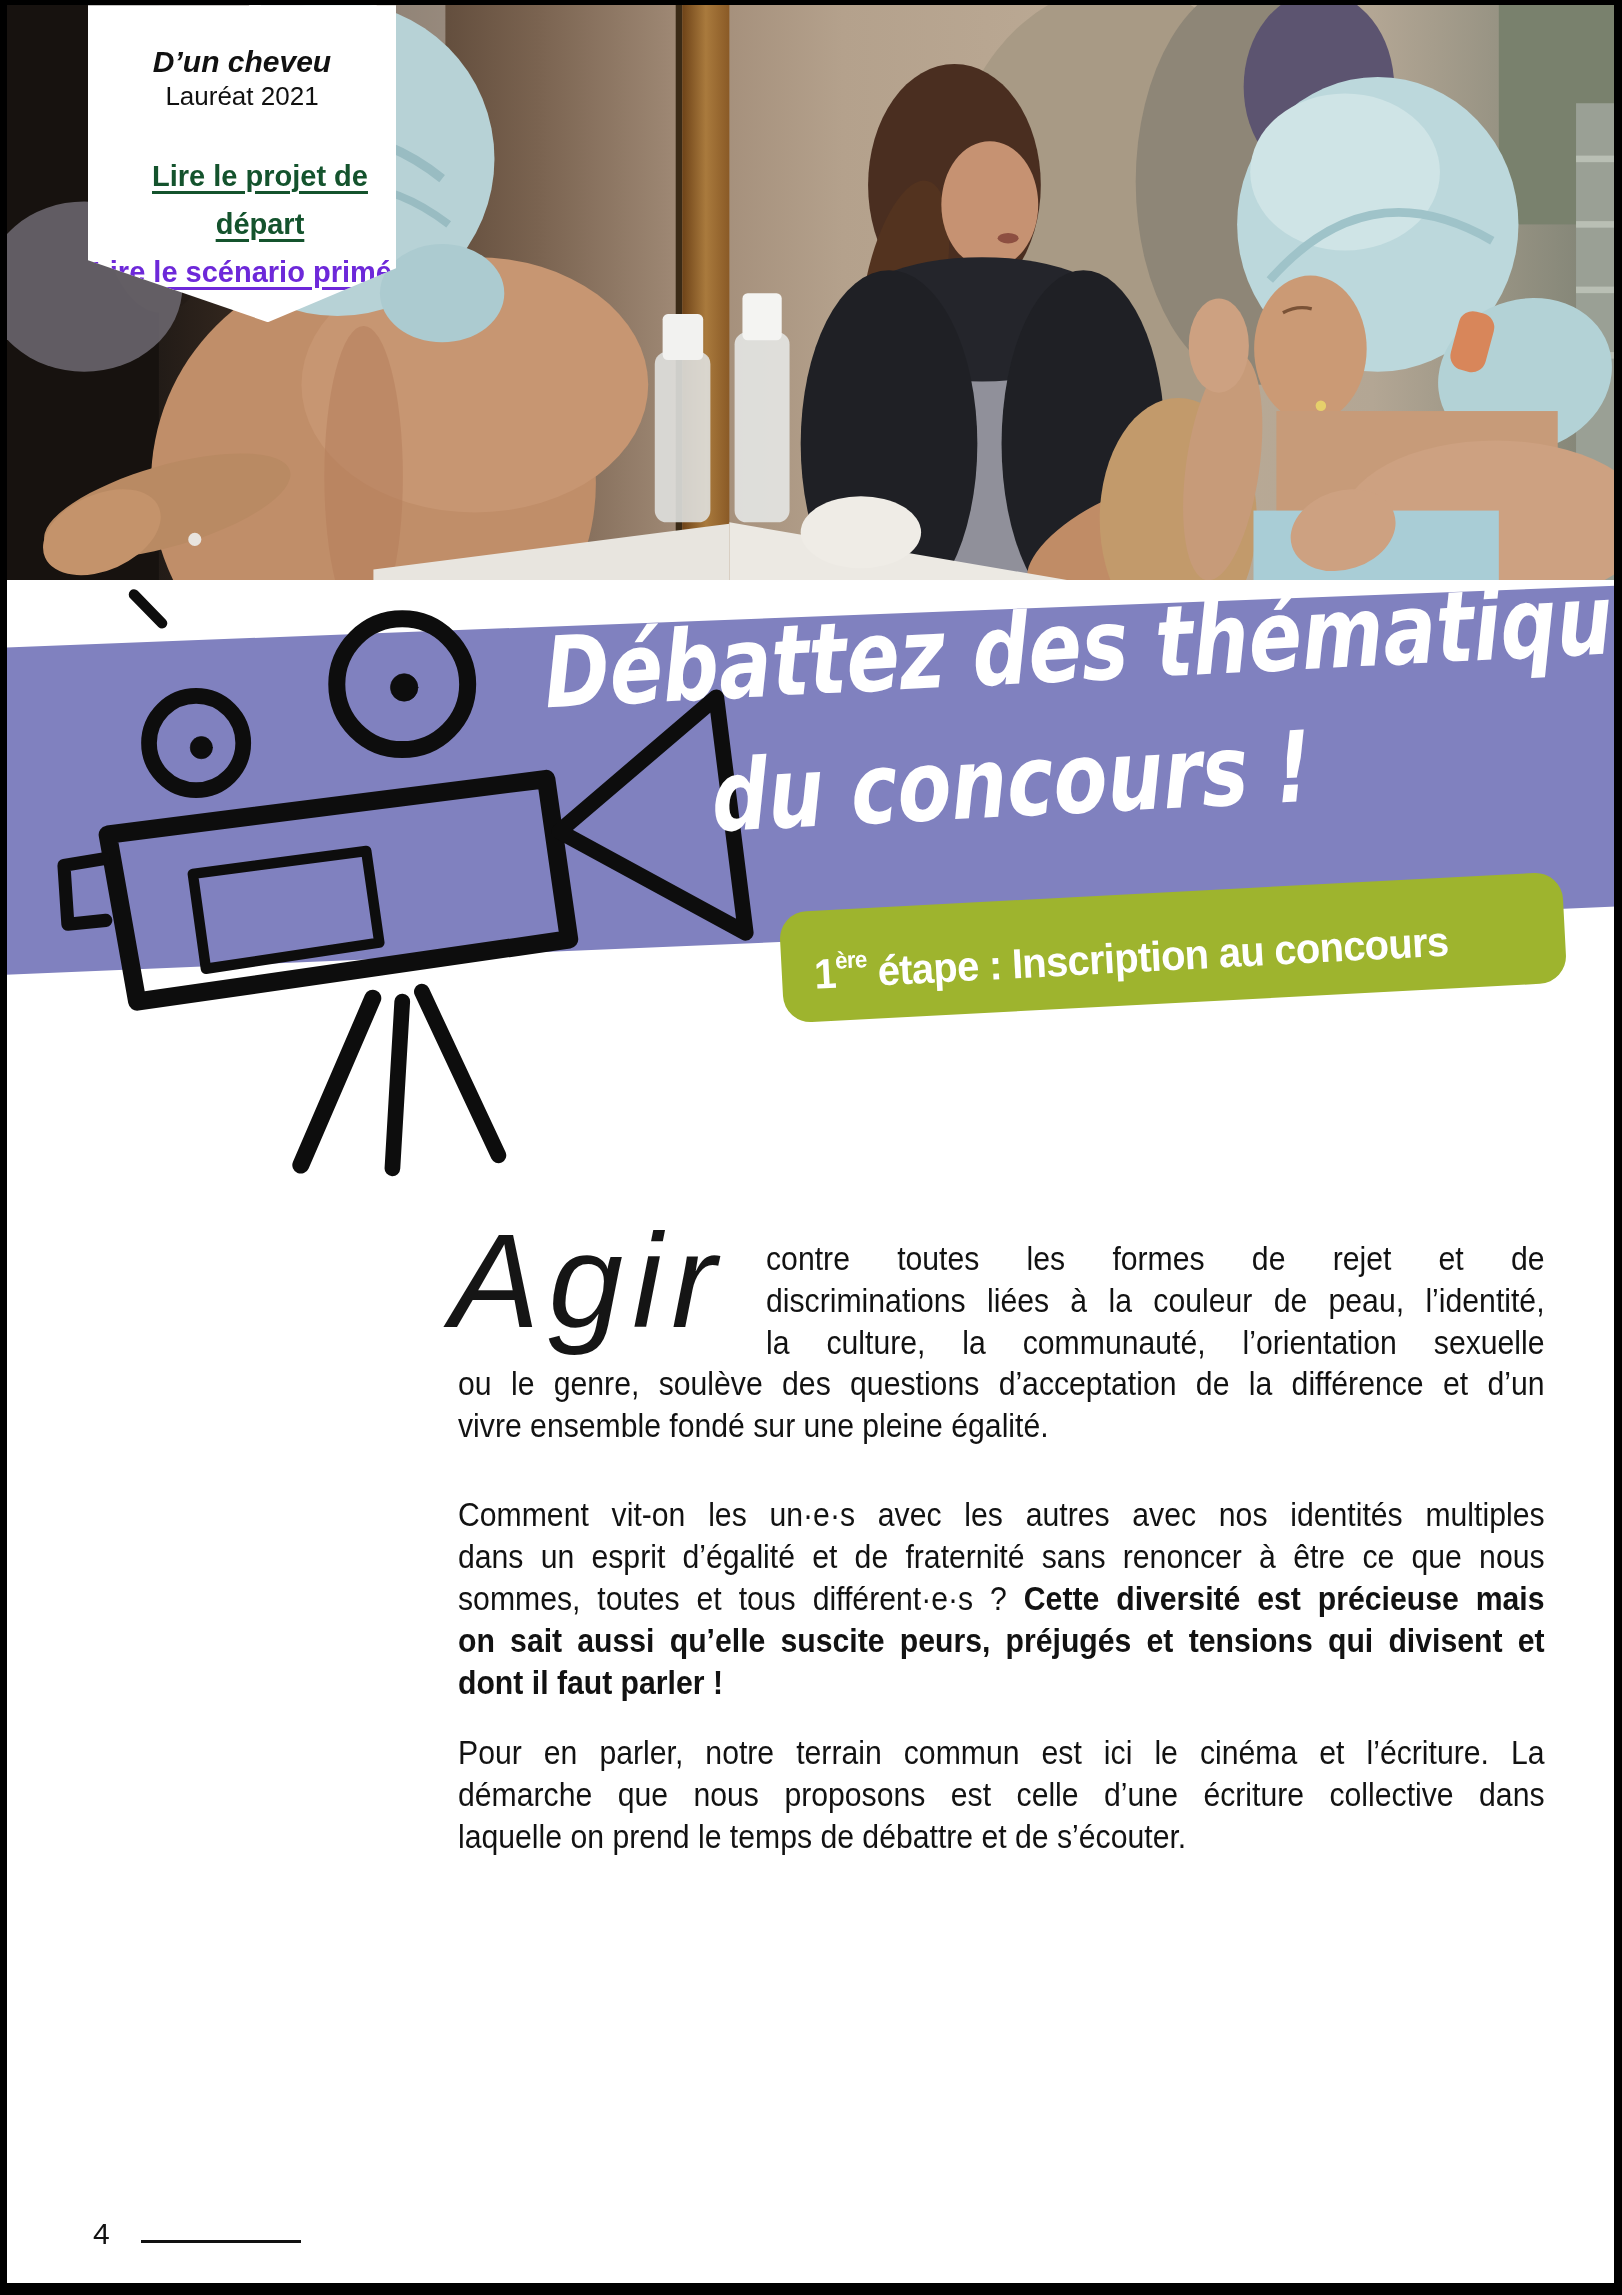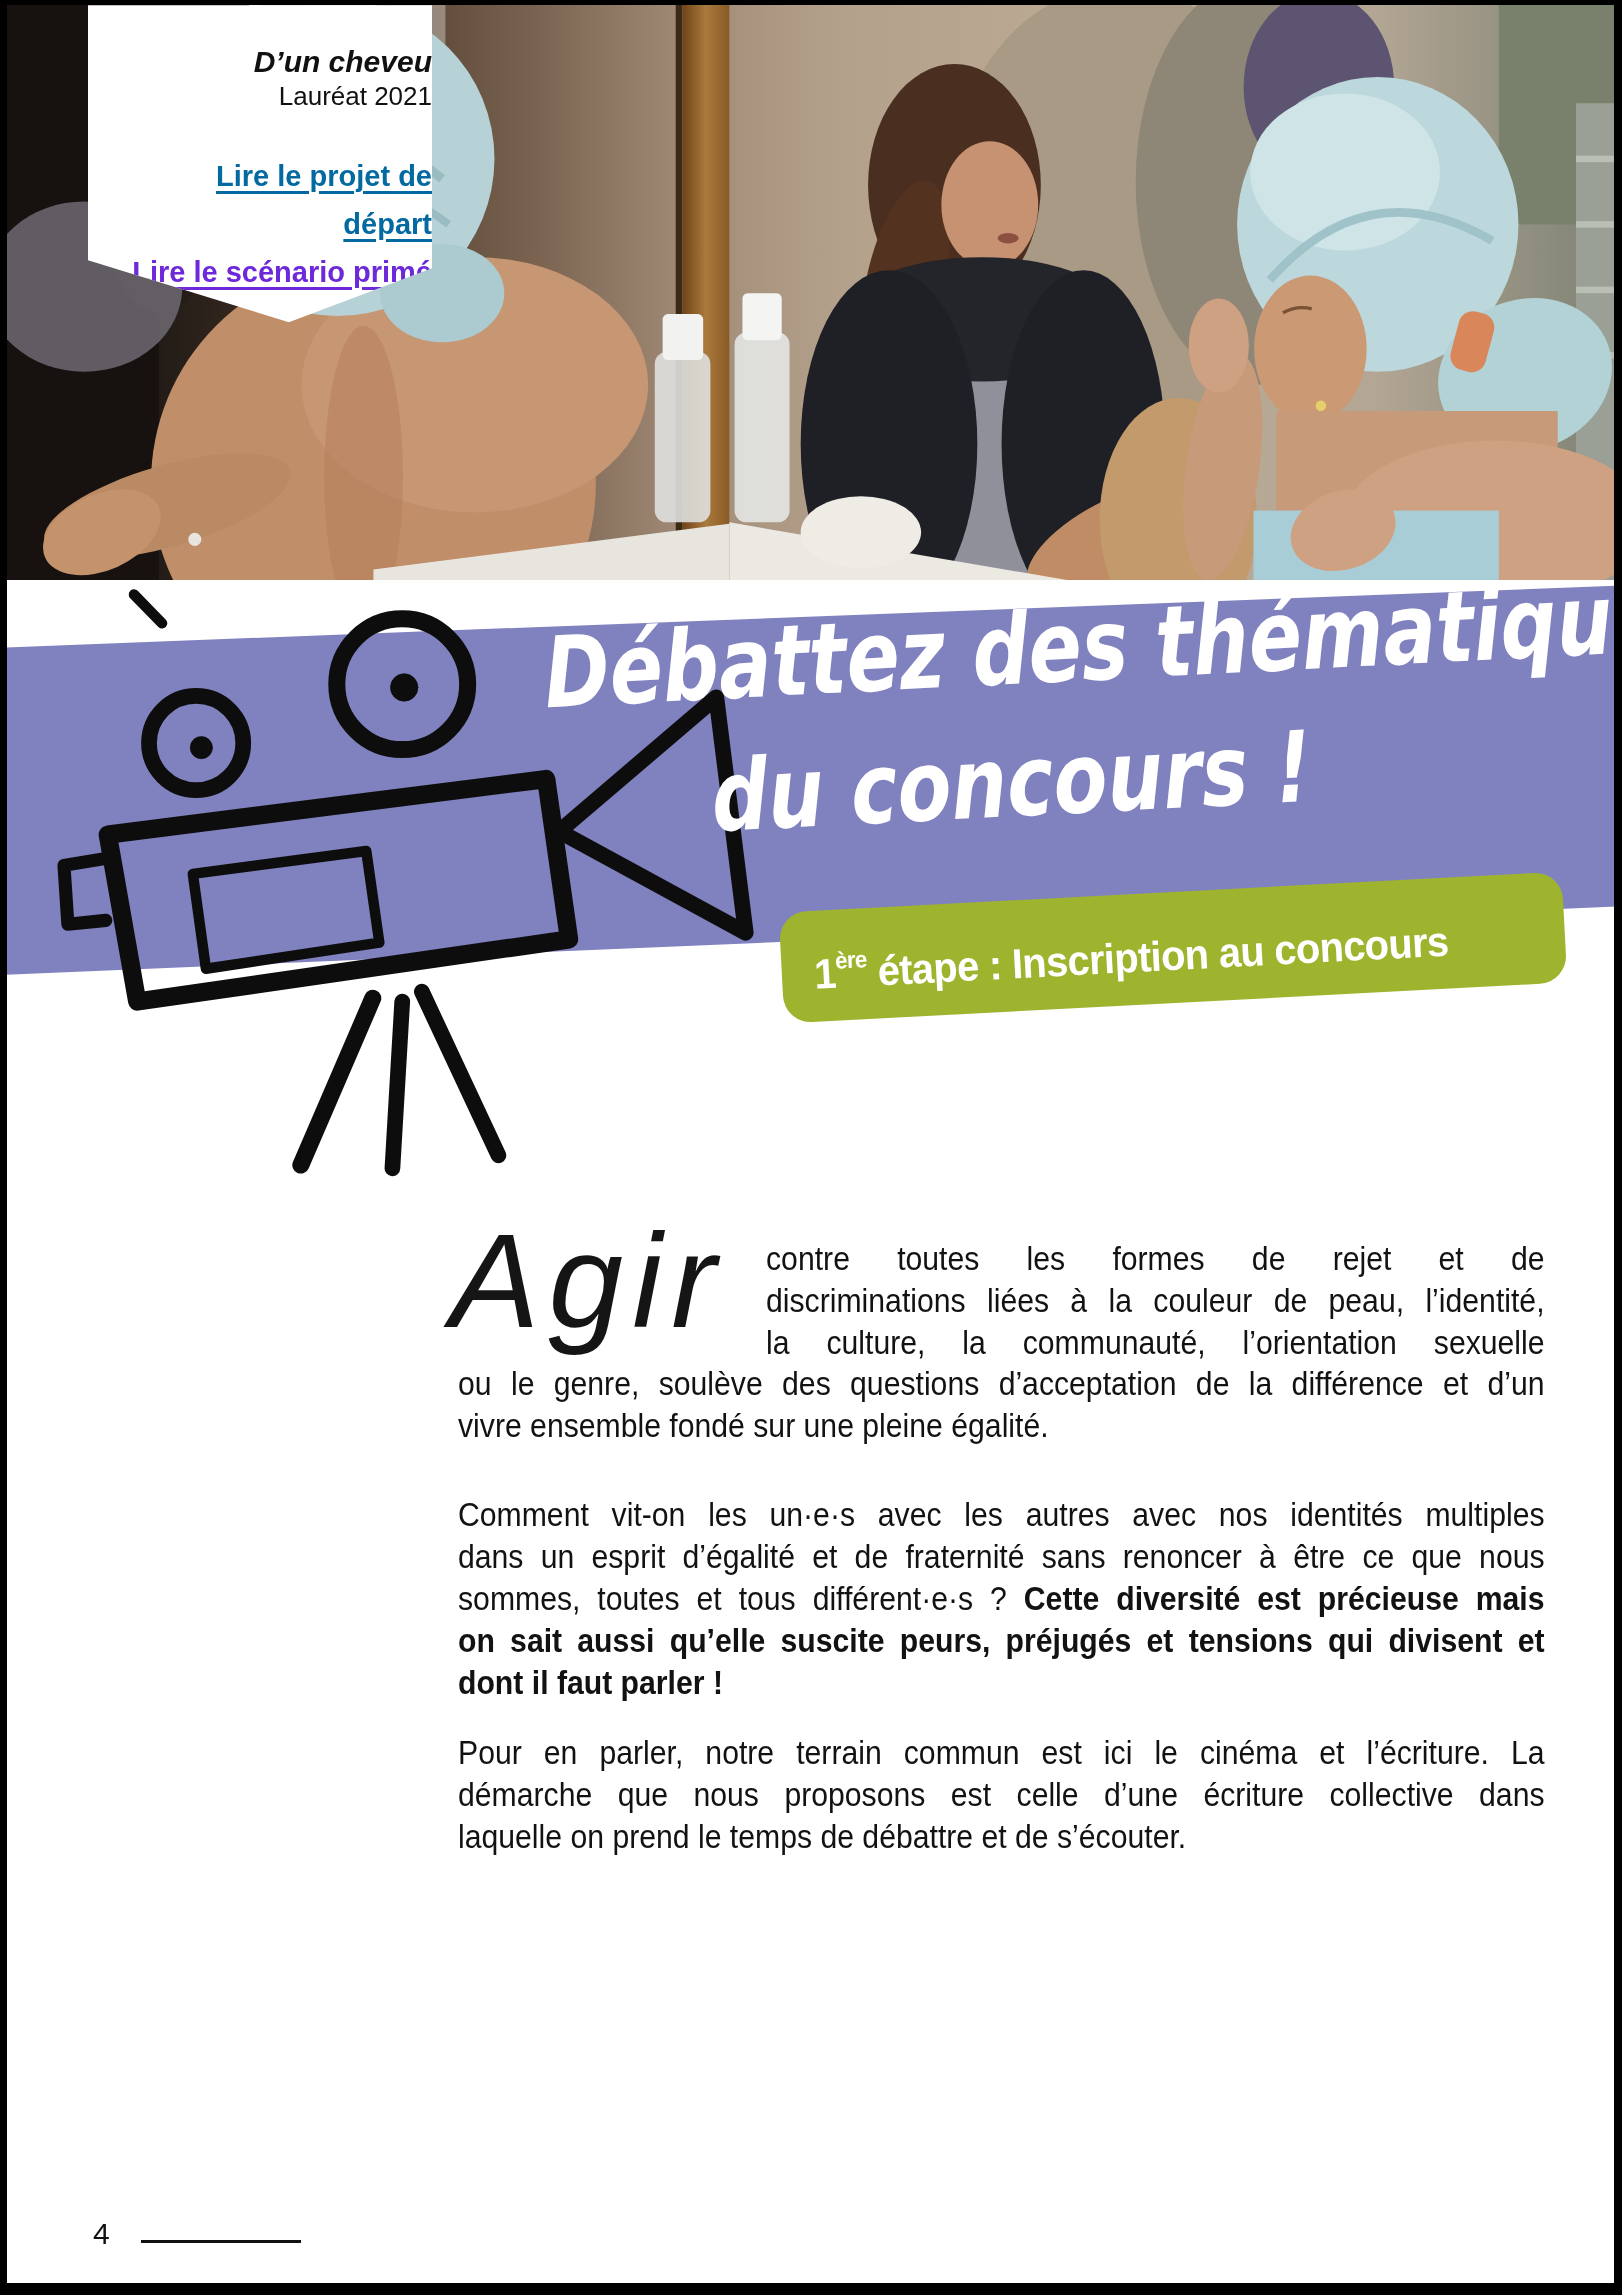--- a/index.html
+++ b/index.html
@@ -3,23 +3,23 @@
 <meta charset="utf-8">
 <style>
   html,body{margin:0;padding:0;background:#444;}
   #canvas{position:relative;width:1623px;height:2295px;background:#000;overflow:hidden;
           font-family:"Liberation Sans",sans-serif;}
   .abs{position:absolute;}
   .page-bg{left:6.5px;top:5.2px;width:1607px;height:2278px;background:#ffffff;z-index:0;}
   .photo{left:6.5px;top:5.2px;width:1607px;height:575px;z-index:1;}
 
   
-  .callout{left:88px;top:5.2px;width:344px;height:317px;background:#ffffff;z-index:5;
+  .callout{left:88px;top:5.2px;width:308px;height:317px;background:#ffffff;z-index:5;
            clip-path:polygon(0 0,100% 0,100% 83%,58.4% 100%,0 80.5%);
-           text-align:right;color:#111;}
+           text-align:center;color:#111;}
   .c-title{margin-top:39px;font-size:30px;font-weight:bold;font-style:italic;line-height:35px;}
   .c-sub{font-size:26px;line-height:33px;margin-top:1.3px;}
   .c-links{margin-top:39px;}
   .c-link{display:block;font-size:29px;font-weight:bold;line-height:48px;
           text-decoration:underline;text-decoration-thickness:2.6px;text-underline-offset:4.6px;
           cursor:pointer;}
 
   
   .band{left:0;top:582px;width:1623px;height:393px;z-index:2;
         clip-path:polygon(0 16.7%,100% 0.9%,100% 82.5%,0 100%);}
@@ -190,21 +190,21 @@
   </div>
 
   <div class="abs step" style="background: rgb(158, 180, 46);">
     <span class="step-inner"><span>1</span><sup>ère</sup><span> étape : Inscription au concours</span></span>
   </div>
 
   <div class="abs callout">
     <div class="c-title">D’un cheveu</div>
     <div class="c-sub">Lauréat 2021</div>
     <div class="c-links">
-      <a class="c-link" style="color: #0369a1; padding-left: 36px;">Lire le projet de départ</a>
+      <a class="c-link" style="color: #14532d; padding-left: 36px;">Lire le projet de départ</a>
       <a class="c-link" style="color: #6d28d9;">Lire le scénario primé</a>
     </div>
   </div>
 
   <div class="abs lead-word">Agir</div>
   <div class="abs textblock tb-side">
     <div class="inner">
         <div class="tline"><span>contre toutes les formes de rejet et de</span></div>
         <div class="tline"><span>discriminations liées à la couleur de peau, l’identité,</span></div>
         <div class="tline"><span>la culture, la communauté, l’orientation sexuelle</span></div>

